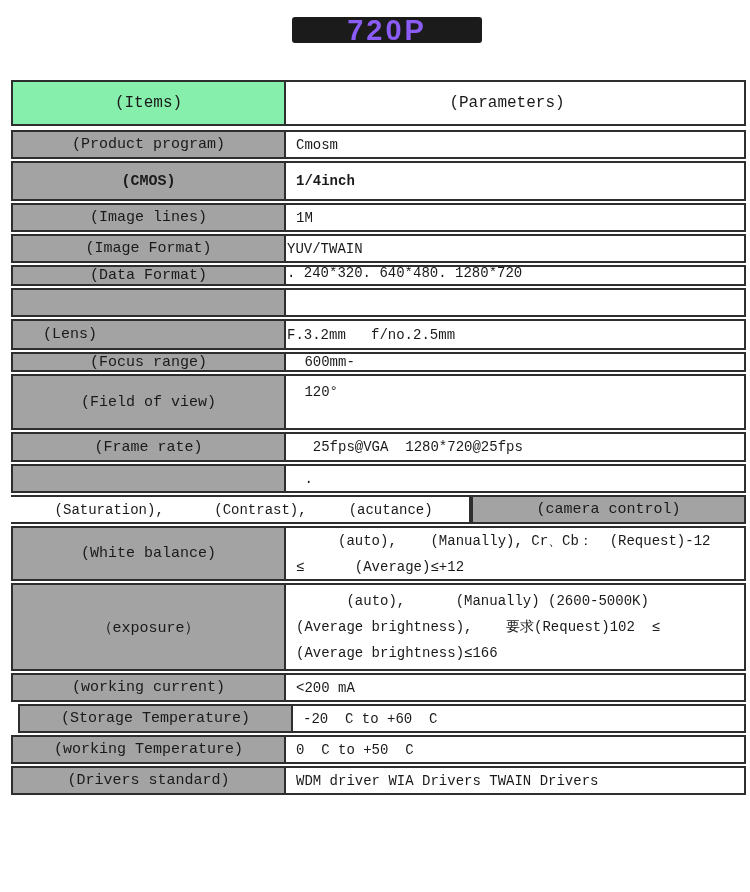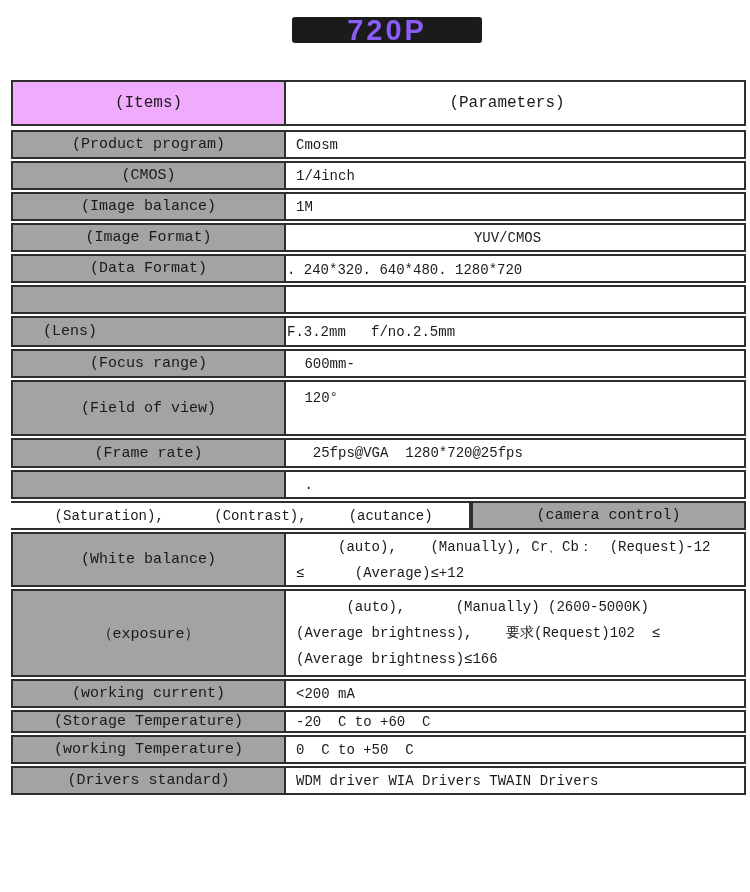--- a/index.html
+++ b/index.html
@@ -32,21 +32,21 @@
     display:flex; flex-direction:column; justify-content:center;
     padding-left:10px; padding-right:16px;
     font-size:14px;
   }
   .value-cell.flush { padding-left:1px; }
   .value-cell.valign-bottom { justify-content:flex-end; padding-bottom:1px; }
   .value-cell.valign-top { justify-content:flex-start; padding-top:6px; }
   .value-line { white-space:pre-wrap; line-height:20px; }
   .multiline .value-line { line-height:26px; }
   .header-row { height:46px; margin-bottom:4px; }
-  .header-row .item-cell { background:#f0abfc; font-size:16px; }
+  .header-row .item-cell { background:#86efac; font-size:16px; }
   .header-row .value-cell {
     flex-direction:row; align-items:center; justify-content:center;
     font-size:16px; padding-left:0;
   }
 </style>
 </head>
 <body>
 
 <div class="badge">720P</div>
 
@@ -55,57 +55,57 @@
     <div class="cell item-cell">(Items)</div>
     <div class="cell value-cell">(Parameters)</div>
   </div>
   <div id="table-body">
       <div class="row" style="height: 29px;">
         <div class="cell item-cell">(Product program)</div>
         <div class="cell value-cell">
           <div class="value-line">Cmosm</div>
         </div>
       </div>
-      <div class="row" style="height: 29px;">
+      <div class="row" style="height: 40px; font-weight: bold;">
         <div class="cell item-cell">(CMOS)</div>
         <div class="cell value-cell">
           <div class="value-line">1/4inch</div>
         </div>
       </div>
       <div class="row" style="height: 29px;">
-        <div class="cell item-cell">(Image balance)</div>
+        <div class="cell item-cell">(Image lines)</div>
         <div class="cell value-cell">
           <div class="value-line">1M</div>
         </div>
       </div>
-      <div class="row" style="height: 29px; text-align: center;">
+      <div class="row" style="height: 29px;">
         <div class="cell item-cell">(Image Format)</div>
         <div class="cell value-cell flush">
-          <div class="value-line">YUV/CMOS</div>
+          <div class="value-line">YUV/TWAIN</div>
         </div>
       </div>
-      <div class="row" style="height: 29px; justify-content: flex-end;">
+      <div class="row" style="height: 21px; justify-content: flex-end;">
         <div class="cell item-cell">(Data Format)</div>
         <div class="cell value-cell flush valign-bottom">
           <div class="value-line">. 240*320. 640*480. 1280*720</div>
         </div>
       </div>
       <div class="row" style="height: 29px;">
         <div class="cell item-cell"></div>
         <div class="cell value-cell">
           <div class="value-line"></div>
         </div>
       </div>
       <div class="row" style="height: 31px;">
         <div class="cell item-cell align-left">(Lens)</div>
         <div class="cell value-cell flush">
           <div class="value-line">F.3.2mm   f/no.2.5mm</div>
         </div>
       </div>
-      <div class="row" style="height: 29px;">
+      <div class="row" style="height: 20px;">
         <div class="cell item-cell">(Focus range)</div>
         <div class="cell value-cell">
           <div class="value-line"> 600mm-</div>
         </div>
       </div>
       <div class="row" style="height: 56px;">
         <div class="cell item-cell">(Field of view)</div>
         <div class="cell value-cell valign-top">
           <div class="value-line"> 120°</div>
         </div>
@@ -142,21 +142,21 @@
           <div class="value-line">(Average brightness),    要求(Request)102  ≤</div>
           <div class="value-line">(Average brightness)≤166</div>
         </div>
       </div>
       <div class="row" style="height: 29px;">
         <div class="cell item-cell">(working current)</div>
         <div class="cell value-cell">
           <div class="value-line">&lt;200 mA</div>
         </div>
       </div>
-      <div class="row" style="height: 23px;">
+      <div class="row" style="height: 29px; margin-left: 7px;">
         <div class="cell item-cell">(Storage Temperature)</div>
         <div class="cell value-cell">
           <div class="value-line">-20  C to +60  C</div>
         </div>
       </div>
       <div class="row" style="height: 29px;">
         <div class="cell item-cell">(working Temperature)</div>
         <div class="cell value-cell">
           <div class="value-line">0  C to +50  C</div>
         </div>

